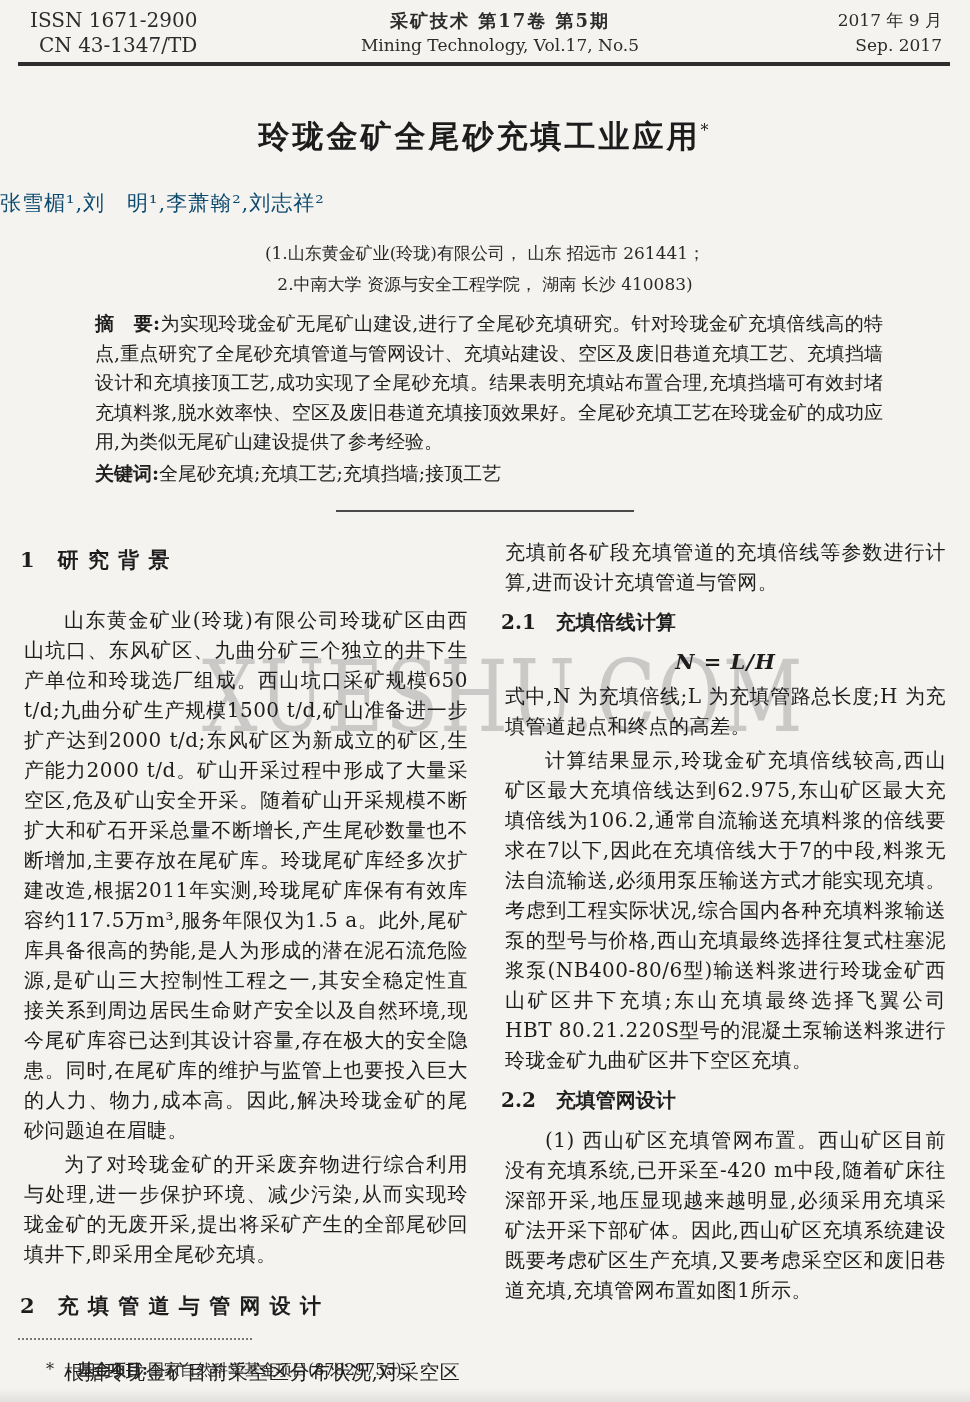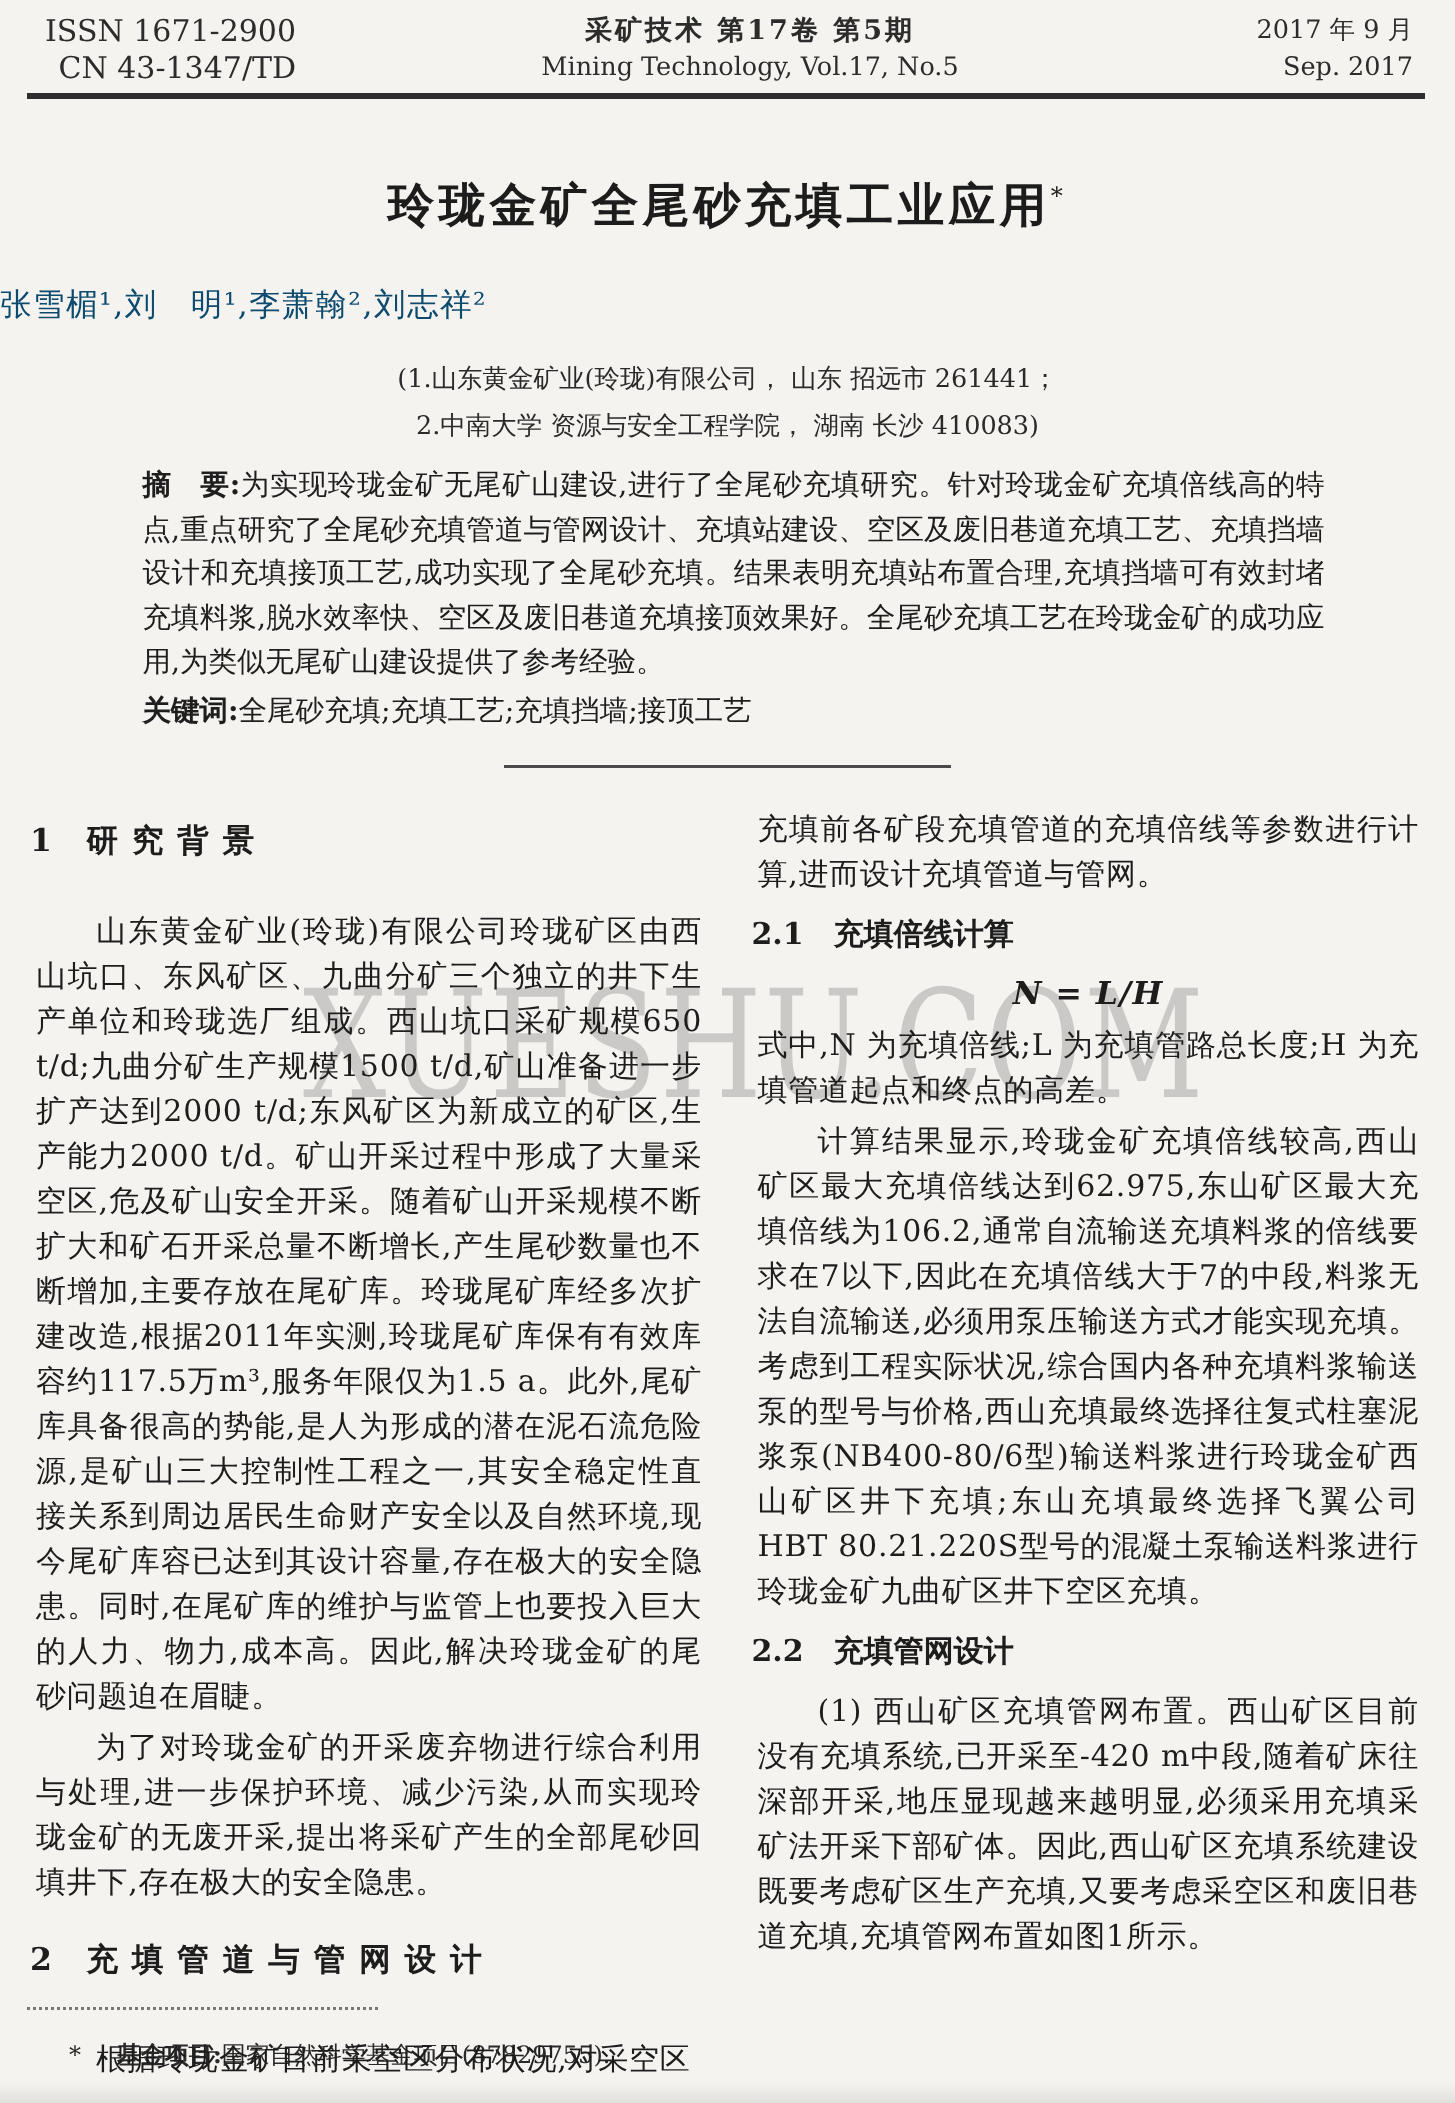--- a/index.html
+++ b/index.html
@@ -93,21 +93,21 @@
     <span class="lbl">摘　要:</span><span>为实现玲珑金矿无尾矿山建设,进行了全尾砂充填研究。针对玲珑金矿充填倍线高的特点,重点研究了全尾砂充填管道与管网设计、充填站建设、空区及废旧巷道充填工艺、充填挡墙设计和充填接顶工艺,成功实现了全尾砂充填。结果表明充填站布置合理,充填挡墙可有效封堵充填料浆,脱水效率快、空区及废旧巷道充填接顶效果好。全尾砂充填工艺在玲珑金矿的成功应用,为类似无尾矿山建设提供了参考经验。</span>
   </div>
   <div class="kw">
     <span class="lbl">关键词:</span><span>全尾砂充填;充填工艺;充填挡墙;接顶工艺</span>
   </div>
   <div class="divider"></div>
 
   <div class="col col-left">
     <div class="sec-h1">1　研 究 背 景</div>
     <p>山东黄金矿业(玲珑)有限公司玲珑矿区由西山坑口、东风矿区、九曲分矿三个独立的井下生产单位和玲珑选厂组成。西山坑口采矿规模650 t/d;九曲分矿生产规模1500 t/d,矿山准备进一步扩产达到2000 t/d;东风矿区为新成立的矿区,生产能力2000 t/d。矿山开采过程中形成了大量采空区,危及矿山安全开采。随着矿山开采规模不断扩大和矿石开采总量不断增长,产生尾砂数量也不断增加,主要存放在尾矿库。玲珑尾矿库经多次扩建改造,根据2011年实测,玲珑尾矿库保有有效库容约117.5万m³,服务年限仅为1.5 a。此外,尾矿库具备很高的势能,是人为形成的潜在泥石流危险源,是矿山三大控制性工程之一,其安全稳定性直接关系到周边居民生命财产安全以及自然环境,现今尾矿库容已达到其设计容量,存在极大的安全隐患。同时,在尾矿库的维护与监管上也要投入巨大的人力、物力,成本高。因此,解决玲珑金矿的尾砂问题迫在眉睫。</p>
-    <p>为了对玲珑金矿的开采废弃物进行综合利用与处理,进一步保护环境、减少污染,从而实现玲珑金矿的无废开采,提出将采矿产生的全部尾砂回填井下,存在极大的安全隐患。</p>
+    <p>为了对玲珑金矿的开采废弃物进行综合利用与处理,进一步保护环境、减少污染,从而实现玲珑金矿的无废开采,提出将采矿产生的全部尾砂回填井下,即采用全尾砂充填。</p>
     <div class="sec-h1 mid">2　充 填 管 道 与 管 网 设 计</div>
     <p>根据玲珑金矿目前采空区分布状况,对采空区</p>
   </div>
 
   <div class="col col-right">
     <p class="noindent">充填前各矿段充填管道的充填倍线等参数进行计算,进而设计充填管道与管网。</p>
     <div class="sec-h2">2.1　充填倍线计算</div>
     <p class="formula">N = L/H</p>
     <p class="noindent">式中,N 为充填倍线;L 为充填管路总长度;H 为充填管道起点和终点的高差。</p>
     <p>计算结果显示,玲珑金矿充填倍线较高,西山矿区最大充填倍线达到62.975,东山矿区最大充填倍线为106.2,通常自流输送充填料浆的倍线要求在7以下,因此在充填倍线大于7的中段,料浆无法自流输送,必须用泵压输送方式才能实现充填。考虑到工程实际状况,综合国内各种充填料浆输送泵的型号与价格,西山充填最终选择往复式柱塞泥浆泵(NB400-80/6型)输送料浆进行玲珑金矿西山矿区井下充填;东山充填最终选择飞翼公司 HBT 80.21.220S型号的混凝土泵输送料浆进行玲珑金矿九曲矿区井下空区充填。</p>

